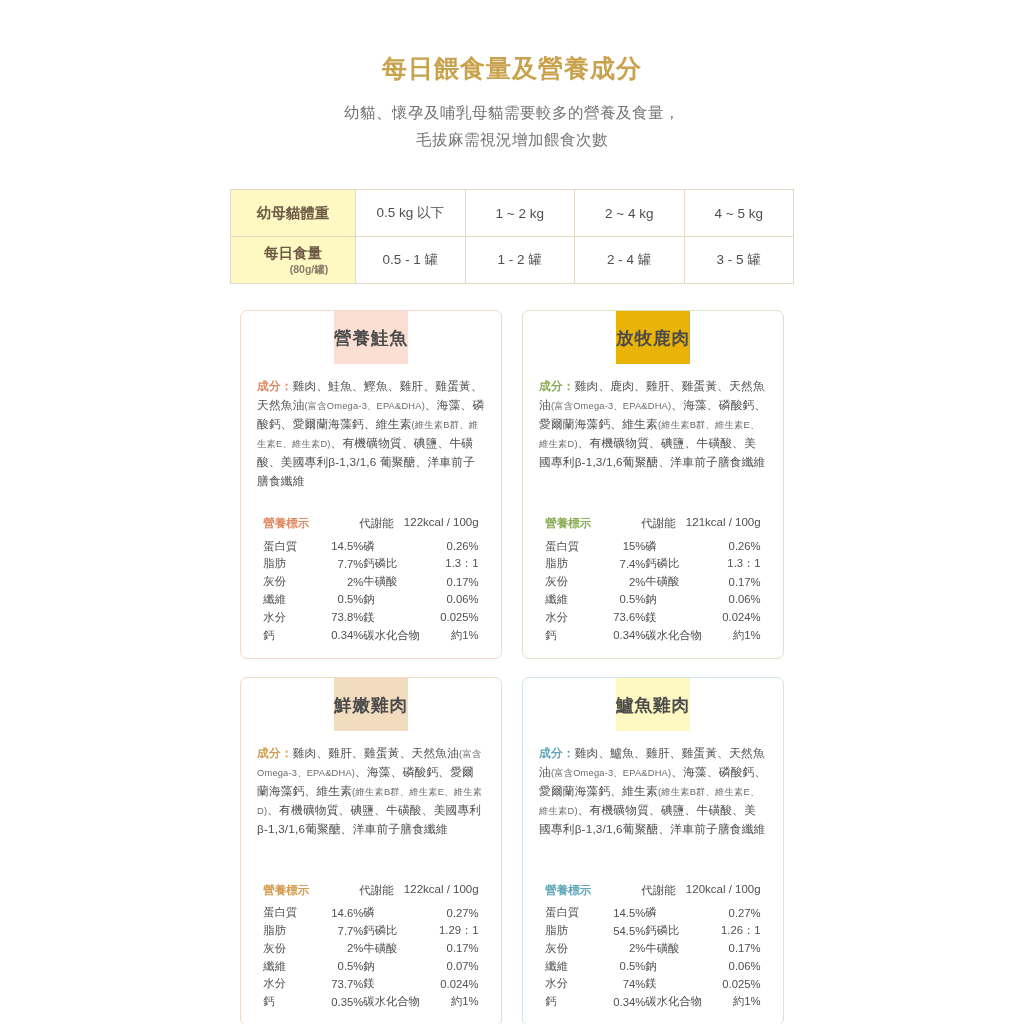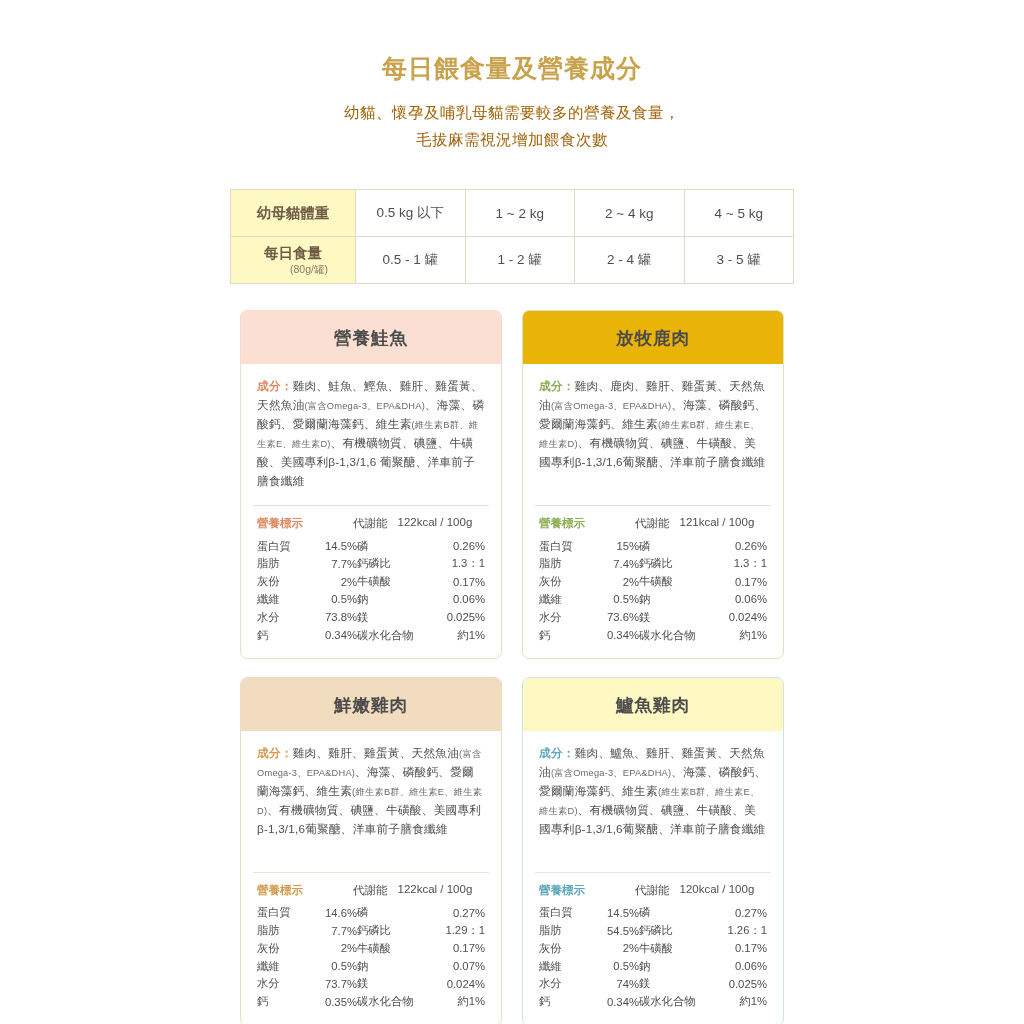--- a/index.html
+++ b/index.html
@@ -28,21 +28,21 @@
     font-size: 25px;
     font-weight: bold;
     color: #c9a24d;
     letter-spacing: 1px;
     margin-top: 12px;
     margin-bottom: 14px;
   }
   .subtitle {
     text-align: center;
     font-size: 15.5px;
-    color: #a16207;
+    color: #737373;
     line-height: 1.75;
     letter-spacing: 0.5px;
   }
 
   
   .feed-table-wrap {
     margin-top: 36px;
     display: flex;
     justify-content: center;
   }
@@ -62,21 +62,21 @@
   table.feed td.head {
     background: #fef9c3;
     font-weight: bold;
     color: #6d5b46;
     width: 122px;
     font-size: 14.5px;
     line-height: 1.25;
   }
   table.feed td.head .sub {
     font-size: 10.5px;
-    font-weight: normal;
+    font-weight: bold;
     color: #8a7a67;
     display: block;
     margin-top: 1px;
     padding-left: 32px;
   }
 
   
   .grid {
     margin-top: 26px;
     display: grid;
@@ -84,20 +84,21 @@
     gap: 18px 20px;
     justify-content: center;
   }
   .card {
     border: 1px solid #e8e2d8;
     border-radius: 7px;
     overflow: hidden;
     background: #fff;
     display: flex;
     flex-direction: column;
+    align-items: center;
   }
   .card-head {
     text-align: center;
     font-size: 17.5px;
     font-weight: bold;
     color: #4b4b4b;
     padding: 15px 0 14px 0;
     letter-spacing: 1px;
   }
   .card-body {

